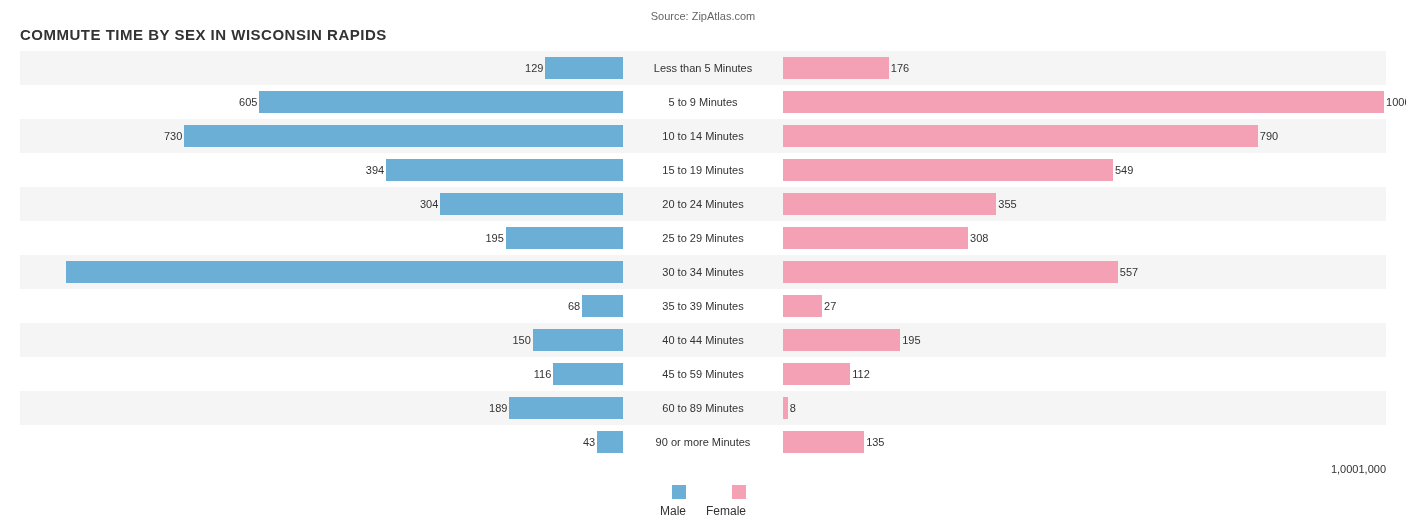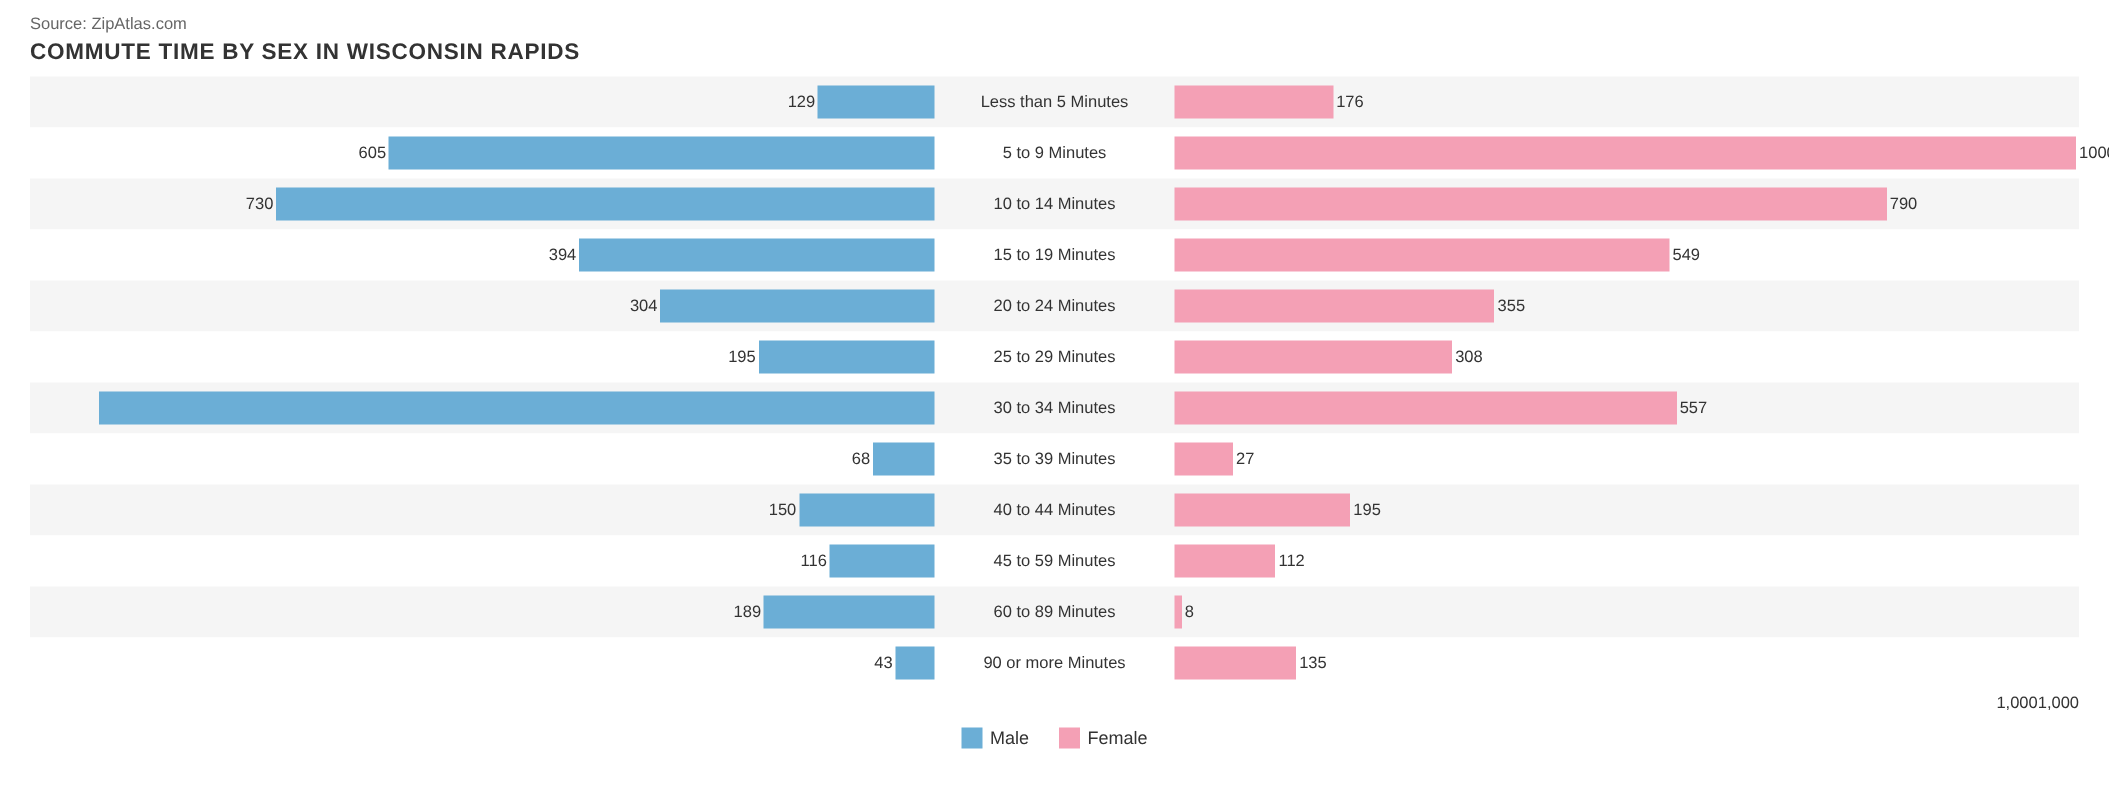--- a/index.html
+++ b/index.html
@@ -12,21 +12,21 @@
     }
     .chart-title {
       font-size: 15px;
       font-weight: bold;
       text-transform: uppercase;
       color: #333;
       margin-bottom: 8px;
       letter-spacing: 0.5px;
     }
     .source {
-      text-align: left;
+      text-align: center;
       font-size: 11px;
       color: #666;
       margin-bottom: 4px;
     }
     .chart-container {
       position: relative;
       width: 100%;
     }
     .row {
       display: flex;
@@ -50,22 +50,23 @@
     .legend {
       display: flex;
       justify-content: center;
       gap: 20px;
       margin-top: 6px;
       font-size: 12px;
       color: #333;
     }
     .legend-item {
       display: flex;
-      align-items: flex-start;
+      align-items: flex-end;
       gap: 5px;
+      flex-direction: column;
     }
     .legend-box {
       width: 14px;
       height: 14px;
     }
     .male-legend { background: #6baed6; }
     .female-legend { background: #f4a0b5; }
   </style>
 </head>
 <body>

